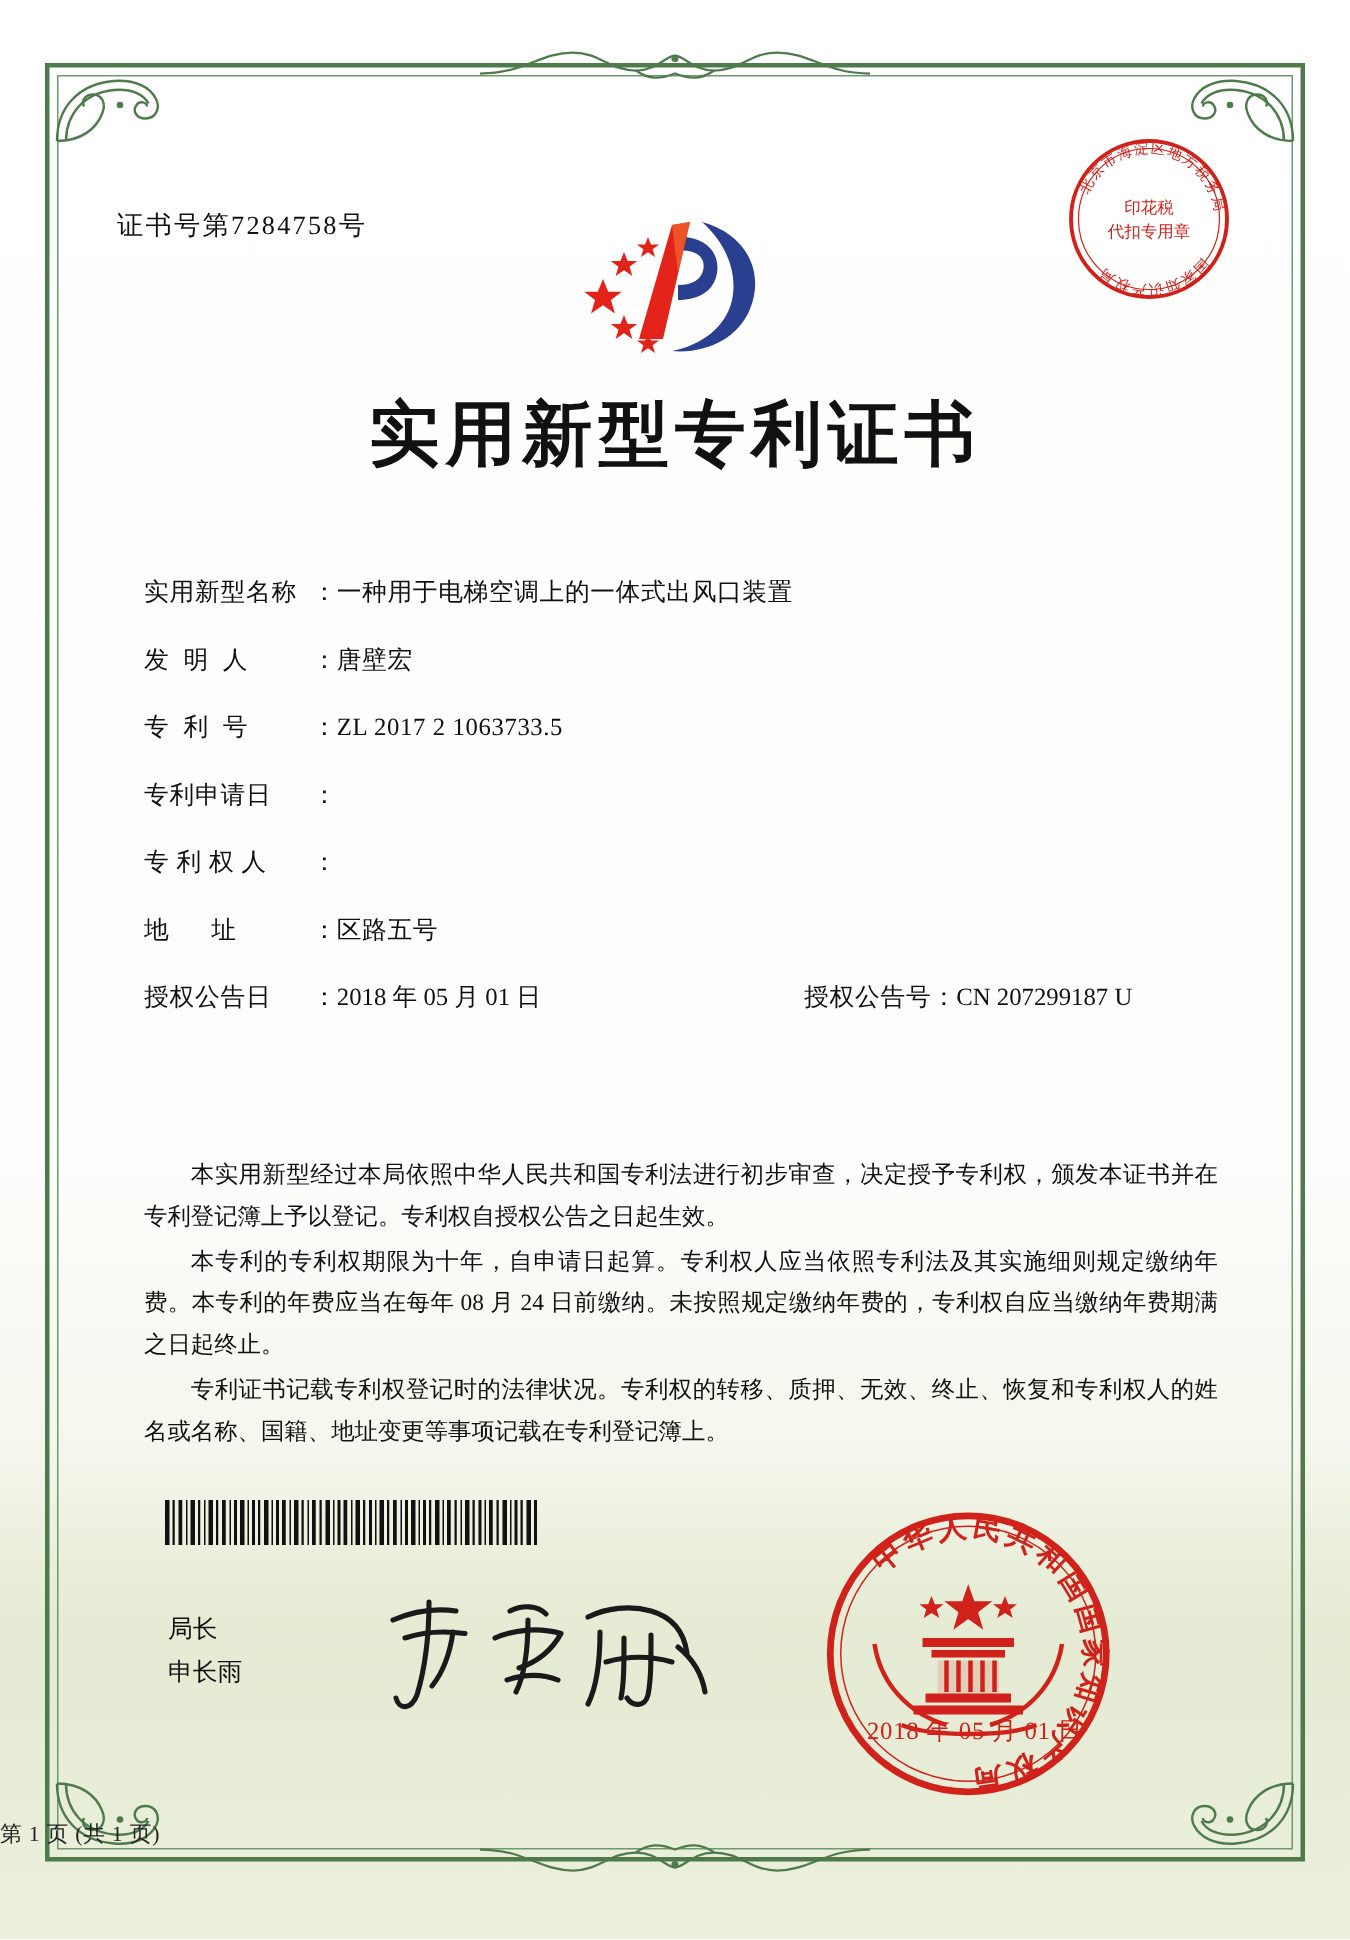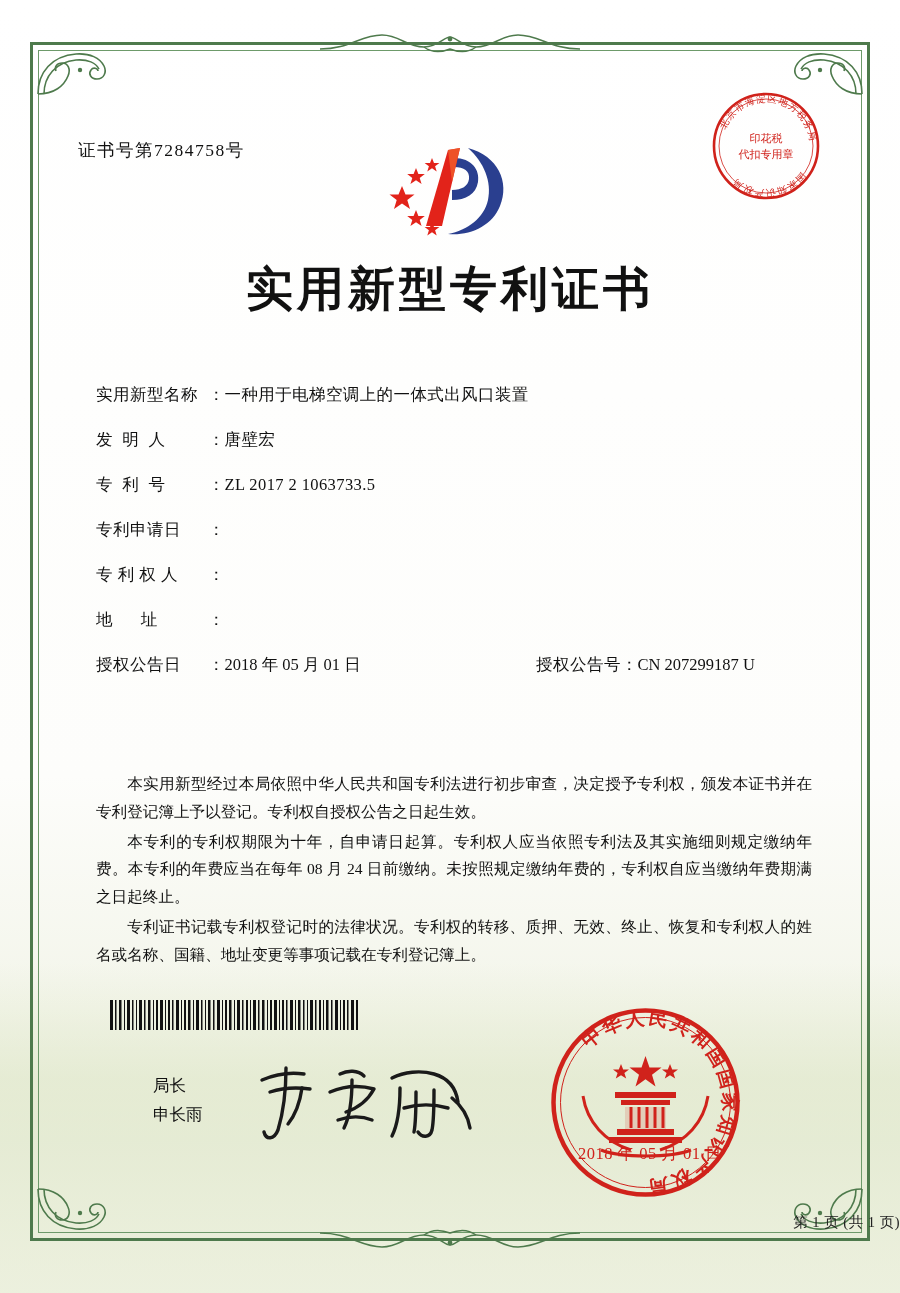--- a/index.html
+++ b/index.html
@@ -150,21 +150,20 @@
     width: 250px;
     height: 30px;
   }
   .sign-label {
     position: absolute;
     left: 112px;
     top: 1072px;
     font-size: 16.5px;
     line-height: 1.75;
     color: #111;
-    margin-left: 41px;
   }
   .signature {
     position: absolute;
     left: 252px;
     top: 1058px;
     width: 230px;
     height: 86px;
     color: #1a1a1a;
   }
   .seal-bottom {
@@ -181,21 +180,21 @@
     width: 180px;
     text-align: center;
     font-size: 16.5px;
     color: #d0221b;
     letter-spacing: 0.5px;
   }
   .page-number {
     position: absolute;
     left: 0; right: 0;
     top: 1213px;
-    text-align: right;
+    text-align: left;
     font-size: 14.5px;
     color: #222;
     letter-spacing: 0.5px;
   }
   
   .paper-band {
     position: absolute;
     left: 0; right: 0;
     bottom: 0;
     height: 330px;
@@ -330,20 +329,21 @@
 
     <div class="field-row">
       <div class="field-label">专 利 权 人</div>
       <div class="field-colon">：</div>
     </div>
 
     <div class="field-row">
       <div class="field-label">地      址</div>
       <div class="field-colon">：</div>
       <div class="field-value">
+        <span class="val-line2">区路五号</span>
       </div>
     </div>
 
     <div class="inline-row">
       <div class="inline-left">
         <div class="field-label">授权公告日</div>
         <div class="field-colon">：</div>
         <div>2018 年 05 月 01 日</div>
       </div>
       <div class="inline-right">

